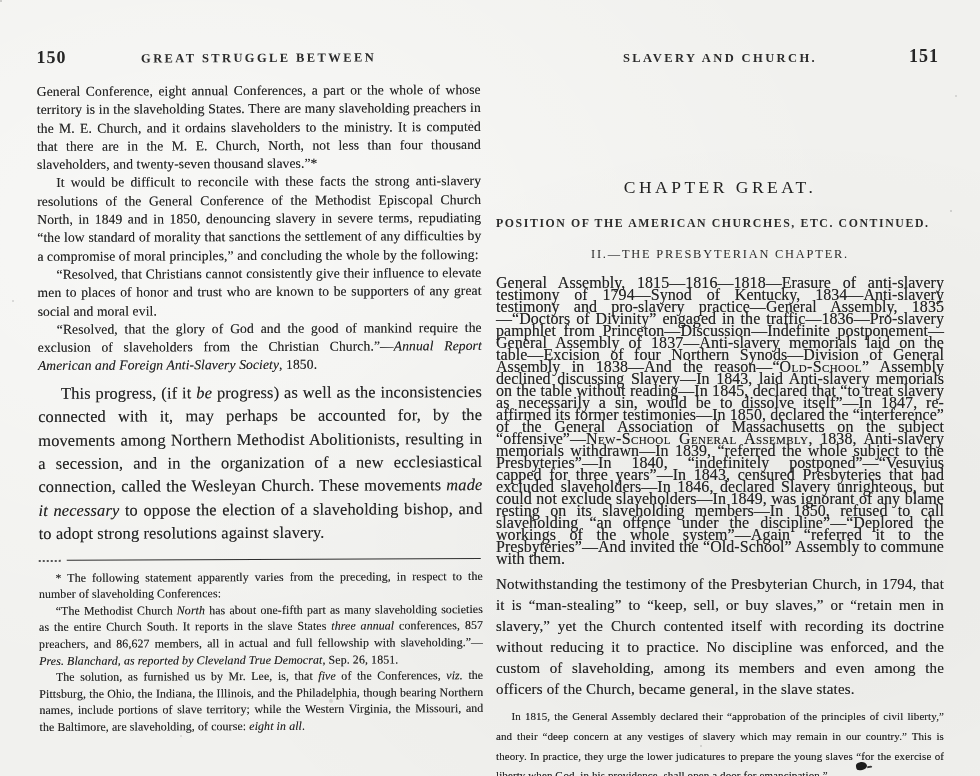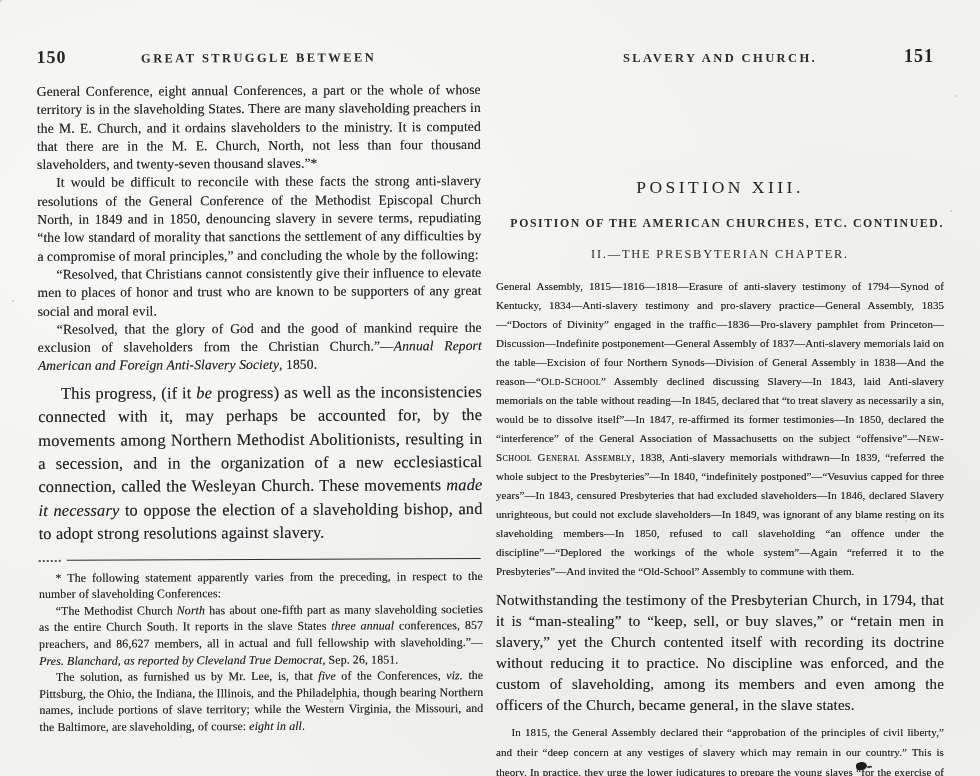--- a/index.html
+++ b/index.html
@@ -14,21 +14,21 @@
   }
   .page{position:absolute;top:46px;}
   .page-left{left:38px;width:444px;transform:rotate(-0.25deg);}
   .page-right{left:496px;width:448px;}
   .running-header{display:flex;align-items:baseline;justify-content:space-between;}
   .running-title{
     font-size:12.5px;letter-spacing:2.4px;font-weight:bold;color:#2b2b2b;
     text-align:center;flex:1;
   }
   .pagenum{font-size:18px;font-weight:bold;letter-spacing:1px;width:40px;}
-  .pagenum.right{text-align:left;}
+  .pagenum.right{text-align:center;}
   .para{margin:0;text-align:justify;color:#242424;}
   .para span{text-shadow:0 0 .5px rgba(40,40,40,.55);}
   .it{font-style:italic;}
   .sc{font-variant:small-caps;letter-spacing:.4px;}
   
   .body-text{margin-top:15px;}
   .style-body{font-size:13.6px;line-height:18.3px;letter-spacing:.1px;}
   .style-quote{font-size:13.6px;line-height:18.3px;letter-spacing:.1px;}
   .style-large{font-size:16.4px;line-height:23.4px;margin-top:6px;letter-spacing:.15px;}
   .indent{text-indent:1.4em;}
@@ -36,29 +36,29 @@
   .footnote-rule .dashes{position:absolute;left:0;top:4px;width:22px;border-top:2px dotted #555;}
   .footnote-rule .rule{position:absolute;left:28px;right:2px;top:4px;border-top:1.6px solid #2d2d2d;}
   .footnotes{margin-top:6px;}
   .style-footnote{font-size:11.9px;line-height:16.6px;letter-spacing:.1px;}
   
   .chapter-heading{
     margin:110px 0 0 0;text-align:center;font-size:17.5px;font-weight:normal;
     letter-spacing:3.5px;color:#222;
   }
   .chapter-subtitle{
-    margin:18px 0 0 0;text-align:right;font-size:11.8px;font-weight:bold;
+    margin:18px 0 0 0;text-align:left;font-size:11.8px;font-weight:bold;
     letter-spacing:1.6px;color:#2b2b2b;
   }
   .section-heading{
     margin:16px 0 0 0;text-align:center;font-size:12.4px;font-weight:normal;
     letter-spacing:1.8px;color:#2b2b2b;
   }
   .synopsis{margin-top:15px;}
-  .style-synopsis{font-size:11px;line-height:19px;letter-spacing:.05px;}
+  .style-synopsis{font-size:16px;line-height:12px;letter-spacing:.05px;}
   .main-text{margin-top:9px;}
   .style-main{font-size:15px;line-height:21px;letter-spacing:.15px;}
   .style-sub{font-size:11px;line-height:19.8px;margin-top:7px;letter-spacing:.1px;}
   
   .ink-blot{
     position:absolute;left:856px;top:762px;width:11px;height:8px;
     background:#1c1c1c;border-radius:45% 55% 50% 40%;
     box-shadow:8px 2px 0 -3px #3a3a3a, 20px 3px 0 -4px #777;
     transform:rotate(-8deg);
   }
@@ -104,21 +104,21 @@
       <p class="para style-footnote indent"><span>The solution, as furnished us by Mr. Lee, is, that </span><span class="it">five</span><span> of the Conferences, </span><span class="it">viz.</span><span> the Pittsburg, the Ohio, the Indiana, the Illinois, and the Philadelphia, though bearing Northern names, include portions of slave territory; while the Western Virginia, the Missouri, and the Baltimore, are slaveholding, of course: </span><span class="it">eight in all</span><span>.</span></p>
     </div>
 </div>
 
 <div class="page page-right">
   <div class="running-header">
     <span class="pagenum"></span>
     <span class="running-title">SLAVERY AND CHURCH.</span>
     <span class="pagenum right">151</span>
   </div>
-  <h1 class="chapter-heading">POSITION XIII.</h1>
+  <h1 class="chapter-heading">CHAPTER GREAT.</h1>
   <h2 class="chapter-subtitle">POSITION OF THE AMERICAN CHURCHES, ETC. CONTINUED.</h2>
   <h3 class="section-heading">II.—THE PRESBYTERIAN CHAPTER.</h3>
   <div class="synopsis">
       <p class="para style-synopsis"><span>General Assembly, 1815—1816—1818—Erasure of anti-slavery testimony of 1794—Synod of Kentucky, 1834—Anti-slavery testimony and pro-slavery practice—General Assembly, 1835—“Doctors of Divinity” engaged in the traffic—1836—Pro-slavery pamphlet from Princeton—Discussion—Indefinite postponement—General Assembly of 1837—Anti-slavery memorials laid on the table—Excision of four Northern Synods—Division of General Assembly in 1838—And the reason—“</span><span class="sc">Old-School</span><span>” Assembly declined discussing Slavery—In 1843, laid Anti-slavery memorials on the table without reading—In 1845, declared that “to treat slavery as necessarily a sin, would be to dissolve itself”—In 1847, re-affirmed its former testimonies—In 1850, declared the “interference” of the General Association of Massachusetts on the subject “offensive”—</span><span class="sc">New-School General Assembly</span><span>, 1838, Anti-slavery memorials withdrawn—In 1839, “referred the whole subject to the Presbyteries”—In 1840, “indefinitely postponed”—“Vesuvius capped for three years”—In 1843, censured Presbyteries that had excluded slaveholders—In 1846, declared Slavery unrighteous, but could not exclude slaveholders—In 1849, was ignorant of any blame resting on its slaveholding members—In 1850, refused to call slaveholding “an offence under the discipline”—“Deplored the workings of the whole system”—Again “referred it to the Presbyteries”—And invited the “Old-School” Assembly to commune with them.</span></p>
     </div>
   <div class="main-text">
       <p class="para style-main"><span>Notwithstanding the testimony of the Presbyterian Church, in 1794, that it is “man-stealing” to “keep, sell, or buy slaves,” or “retain men in slavery,” yet the Church contented itself with recording its doctrine without reducing it to practice.  No discipline was enforced, and the custom of slaveholding, among its members and even among the officers of the Church, became general, in the slave states.</span></p>
       <p class="para style-sub indent"><span>In 1815, the General Assembly declared their “approbation of the principles of civil liberty,” and their “deep concern at any vestiges of slavery which may remain in our country.”  This is theory.  In practice, they urge the lower judicatures to prepare the young slaves “for the exercise of liberty when God, in his providence, shall open a door for emancipation.”</span></p>
     </div>
 </div>

